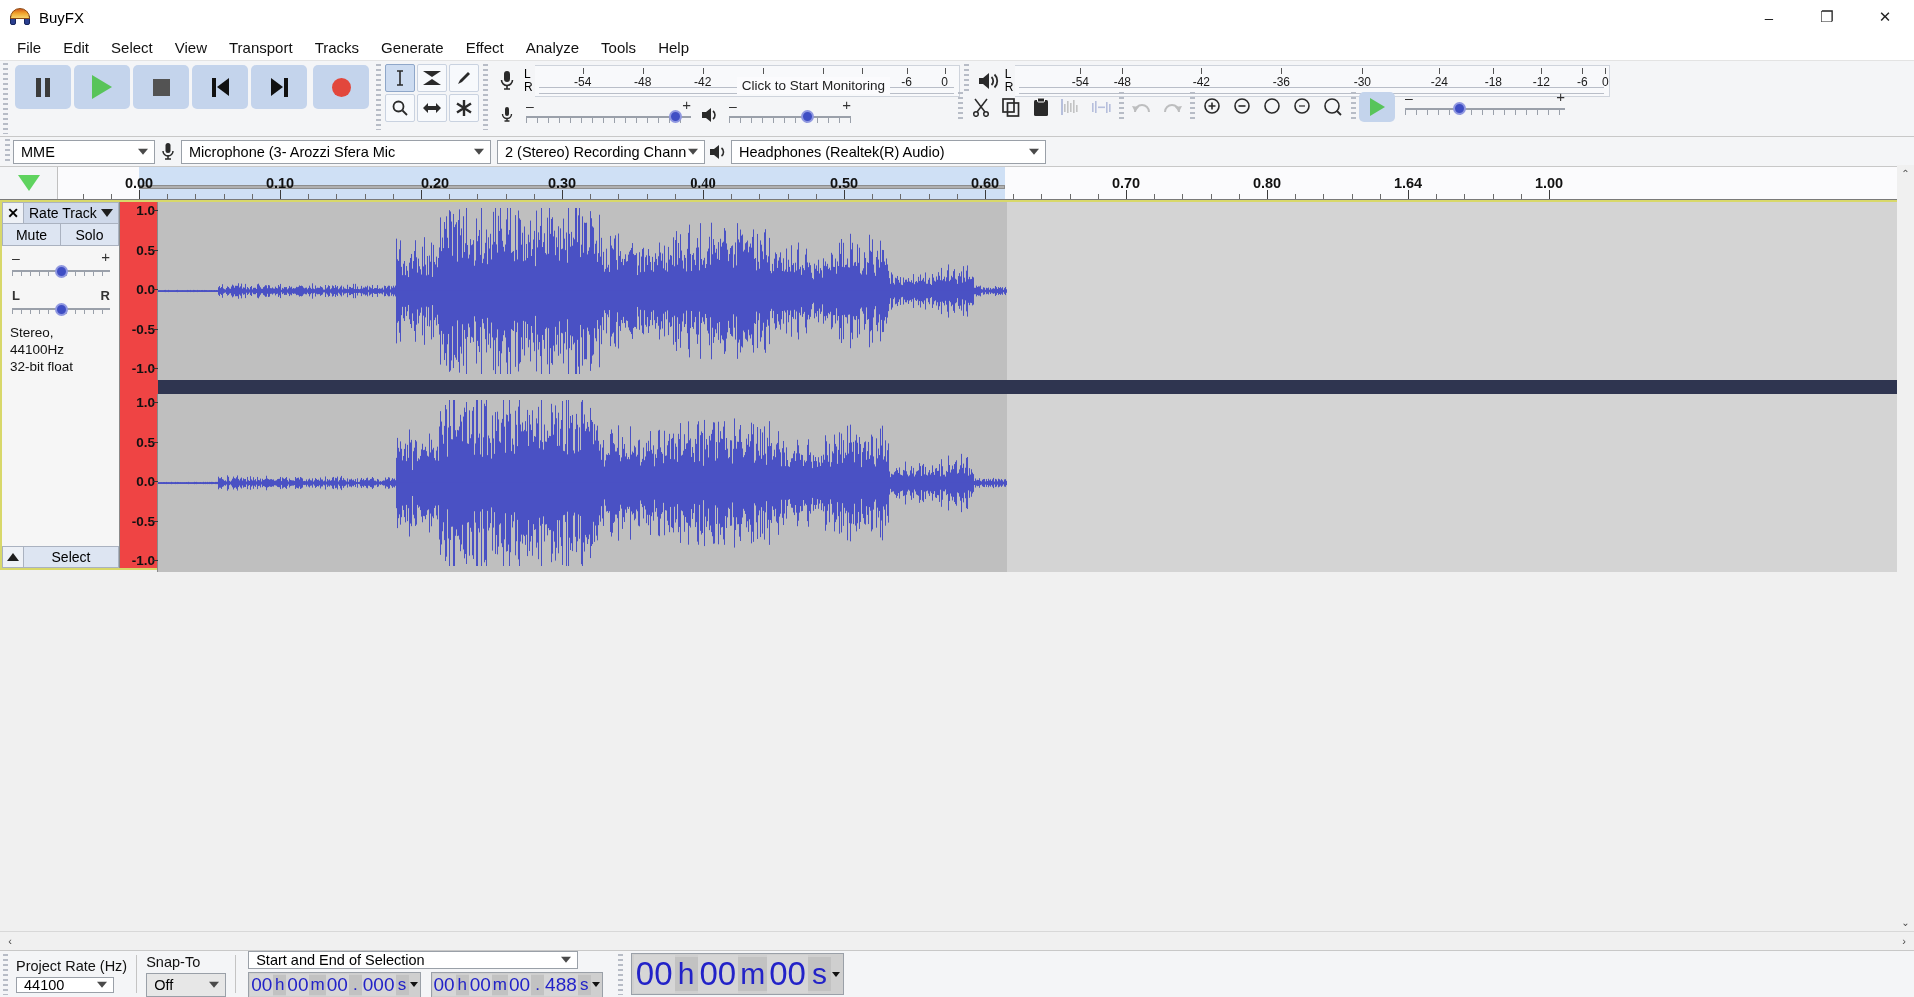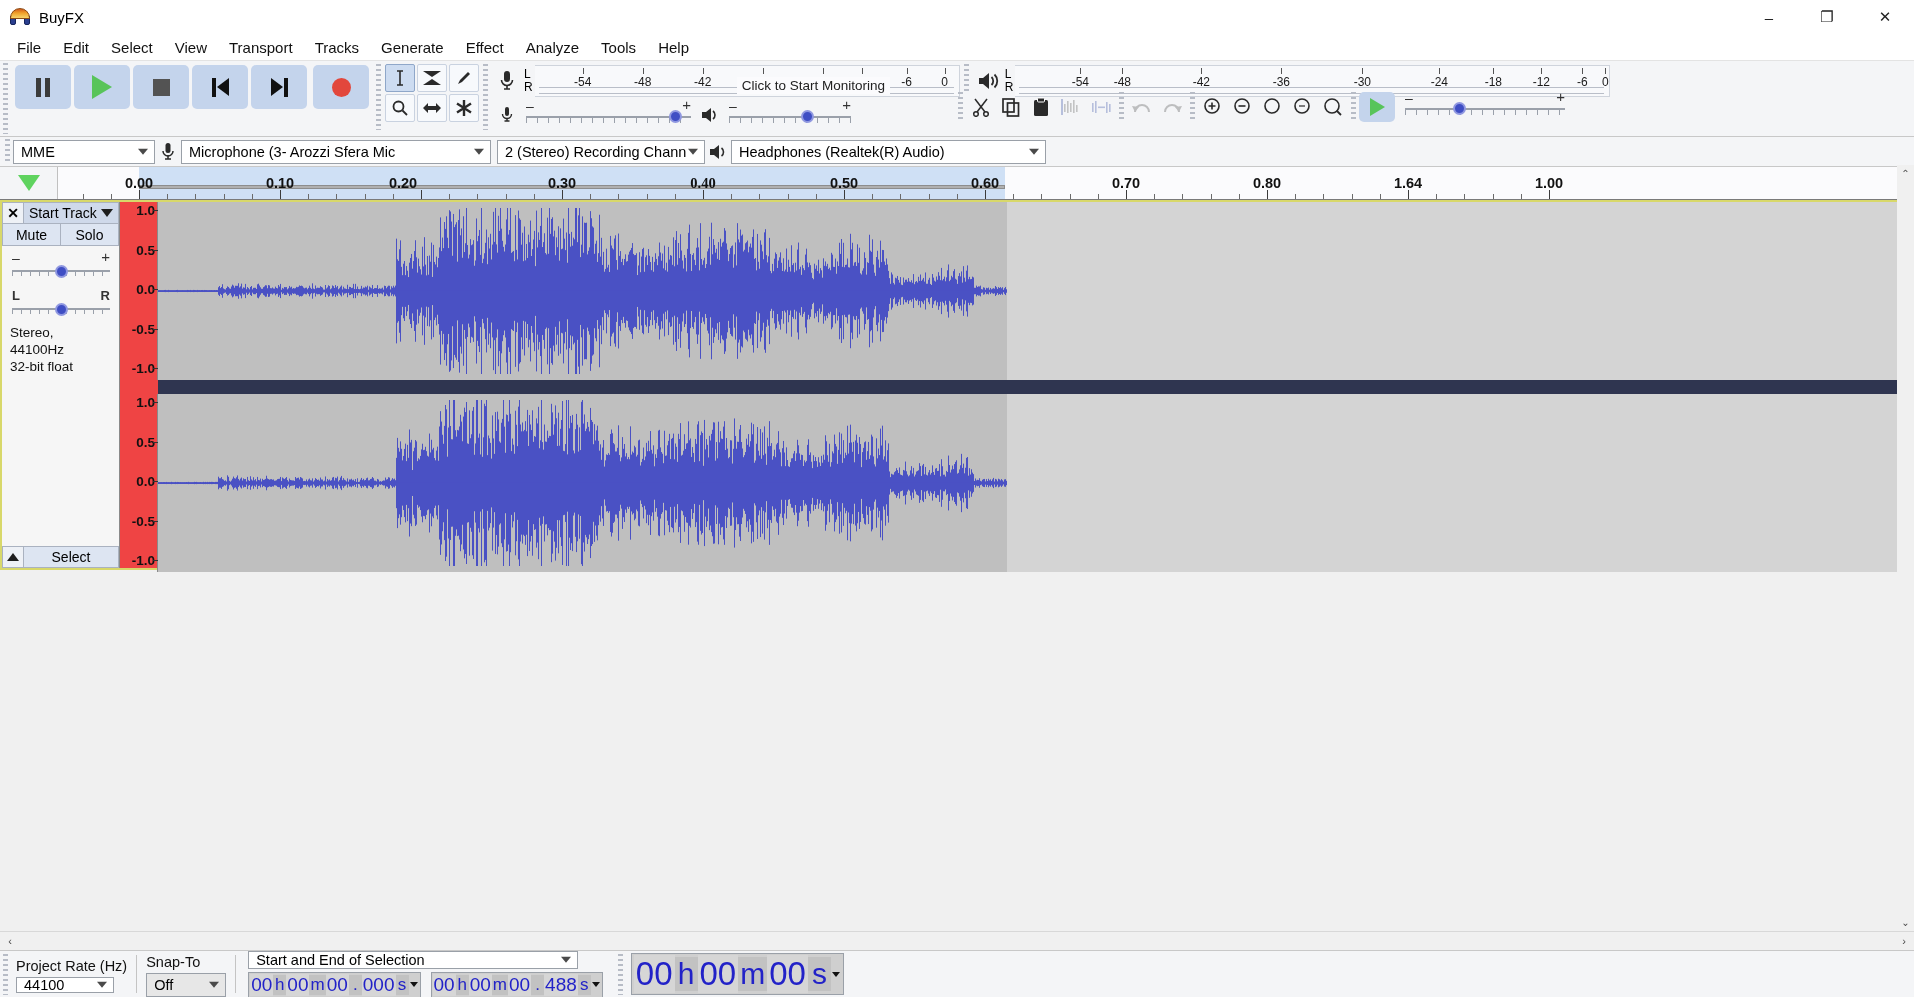--- a/index.html
+++ b/index.html
@@ -606,21 +606,21 @@
         <div class="stick" style="left: 109.2px;"></div>
         <div class="stick" style="left: 137.4px;"></div>
         <div class="stick" style="left: 165.6px;"></div>
         <div class="stick" style="left: 193.8px;"></div>
         <div class="lbl" style="left: 222px;">0.10</div>
         <div class="mtick" style="left: 222px;"></div>
         <div class="stick" style="left: 250.2px;"></div>
         <div class="stick" style="left: 278.4px;"></div>
         <div class="stick" style="left: 306.6px;"></div>
         <div class="stick" style="left: 334.8px;"></div>
-        <div class="lbl" style="left: 345px;">0.20</div>
+        <div class="lbl" style="left: 377px;">0.20</div>
         <div class="mtick" style="left: 363px;"></div>
         <div class="stick" style="left: 391.2px;"></div>
         <div class="stick" style="left: 419.4px;"></div>
         <div class="stick" style="left: 447.6px;"></div>
         <div class="stick" style="left: 475.8px;"></div>
         <div class="lbl" style="left: 504px;">0.30</div>
         <div class="mtick" style="left: 504px;"></div>
         <div class="stick" style="left: 532.2px;"></div>
         <div class="stick" style="left: 560.4px;"></div>
         <div class="stick" style="left: 588.6px;"></div>
@@ -668,21 +668,21 @@
       </div>
   </div>
 
   <div class="trackarea">
     <div class="trackpanel-outer">
 
       <div class="tp">
         <div class="tp-head">
           <div class="tp-close">✕</div>
           <div class="tp-title">
-            <span>Start Track</span>
+            <span>Rate Track</span>
             <span class="dn"></span>
           </div>
         </div>
         <div class="tp-ms">
           <div>Mute</div>
           <div>Solo</div>
         </div>
         <div class="tp-sld">
           <div class="sld" style="width:98px;">
             <div class="minus">–</div>

